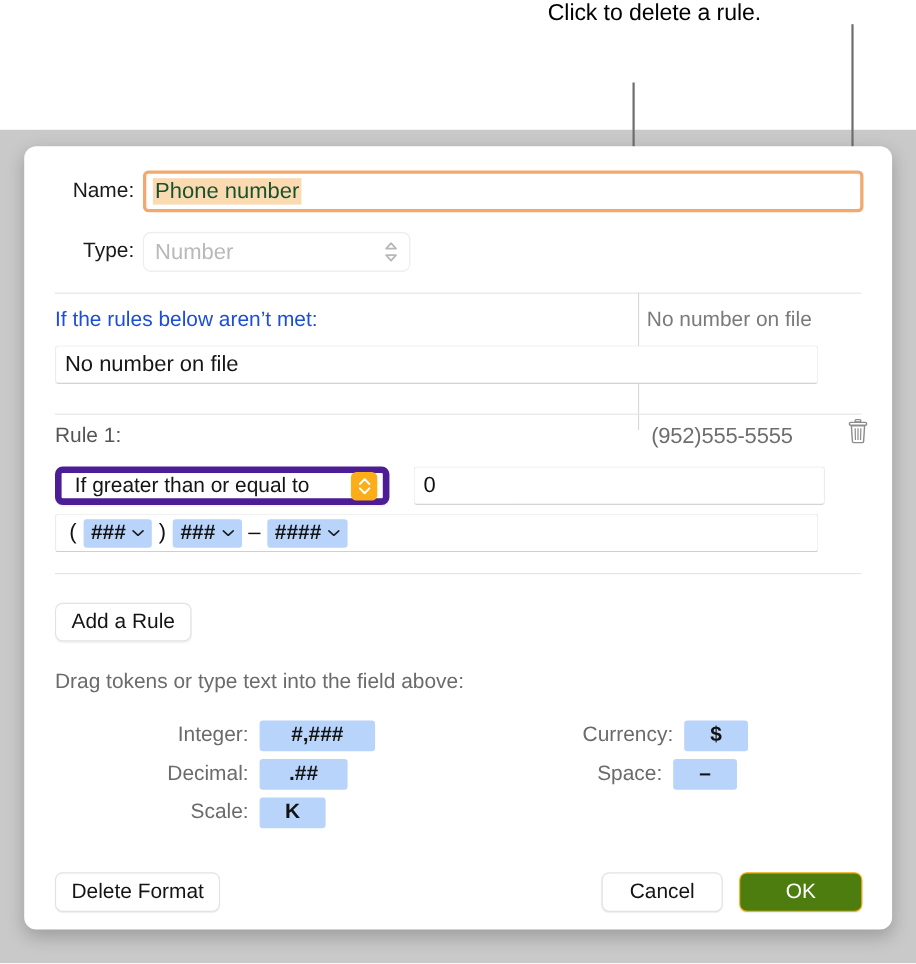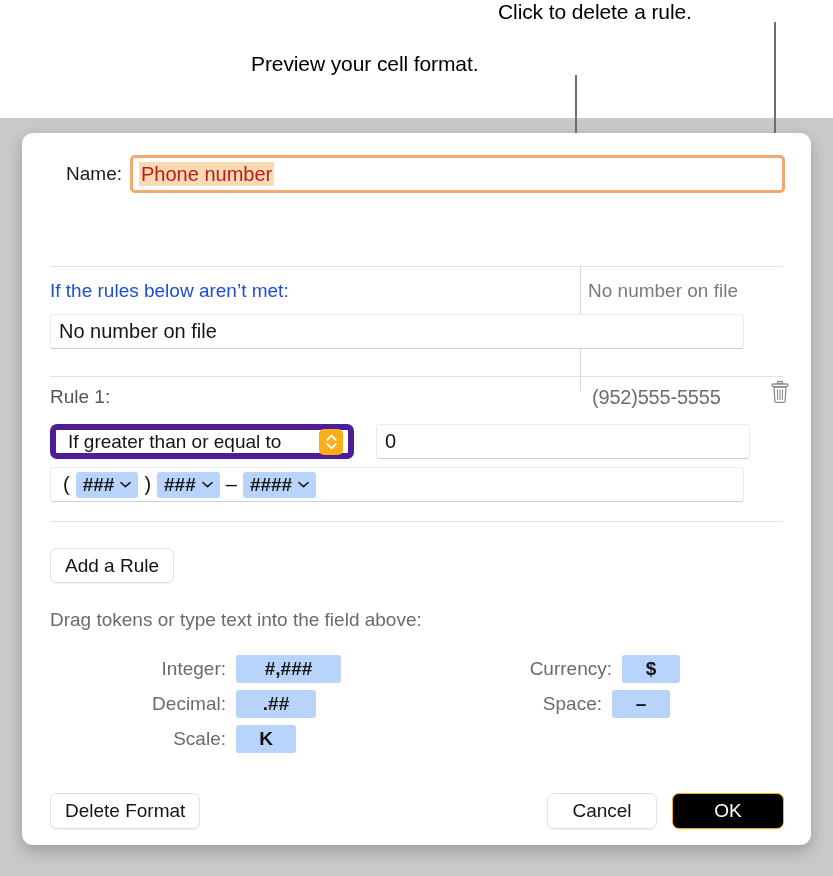--- a/index.html
+++ b/index.html
@@ -92,21 +92,21 @@
     width: 655px; height: 38px;
     background: #ffffff;
     border: 3px solid #f3a96d;
     border-radius: 5px;
     display: flex;
     align-items: center;
     padding: 0 6px;
   }
   .name-value {
     font-size: 20px;
-    color: #b91c1c;
+    color: #14532d;
     background: #fbd9b1;
     padding: 1px 2px;
     line-height: 1.1;
   }
 
   
   .type-row { left: 0; top: 78px; width: 789px; }
   .type-label { width: 100px; margin-right: 8px; }
   .type-popup {
     position: relative;
@@ -354,49 +354,60 @@
     font-size: 19px;
     color: #141414;
     font-family: "Liberation Sans", sans-serif;
     box-shadow: 0 1px 1px rgba(0,0,0,0.07);
     cursor: pointer;
   }
   #btn-delete-format { left: 28px; top: 660px; padding: 0 14px; }
   #btn-cancel { left: 525px; top: 660px; width: 110px; }
   #btn-ok {
     left: 650px; top: 660px; width: 112px;
-    background: #000000;
+    background: #4d7c0f;
     border-color: #fbae17;
     color: #ffffff;
   }
 </style>
 </head>
 <body>
 
 <div id="screen">
 
   <div class="backdrop"></div>
 
   <div class="callout" id="callout-delete">Click to delete a rule.</div>
   <div class="leader" id="leader-delete"></div>
 
-  <div class="callout" id="callout-preview">Preview your cell format.</div>
   <div class="leader" id="leader-preview"></div>
   <div id="leader-preview-elbow"></div>
 
   <div class="dialog">
     <div class="dialog-inner">
 
       <div class="row name-row">
         <div class="field-label name-label">Name:</div>
         <div class="name-field">
           <span class="name-value">Phone number</span>
         </div>
       </div>
 
+      <div class="row type-row">
+        <div class="field-label type-label">Type:</div>
+        <div class="type-popup">
+          <span class="type-value">Number</span>
+          <span class="popup-chevrons-disabled">
+            <svg width="13" height="22" viewBox="0 0 13 22">
+              <path d="M6.5 3 L11 8 L2 8 Z" fill="none" stroke="#b8b8b8" stroke-width="1.6" stroke-linejoin="round"></path>
+              <path d="M6.5 19 L11 14 L2 14 Z" fill="none" stroke="#b8b8b8" stroke-width="1.6" stroke-linejoin="round"></path>
+            </svg>
+          </span>
+        </div>
+      </div>
 
       <div class="hsep" id="sep-1"></div>
       <div class="vsep"></div>
 
       <div class="rules-label">If the rules below aren’t met:</div>
       <div class="fallback-preview">No number on file</div>
       <div class="fallback-field">
         <span class="fallback-value">No number on file</span>
       </div>
 

